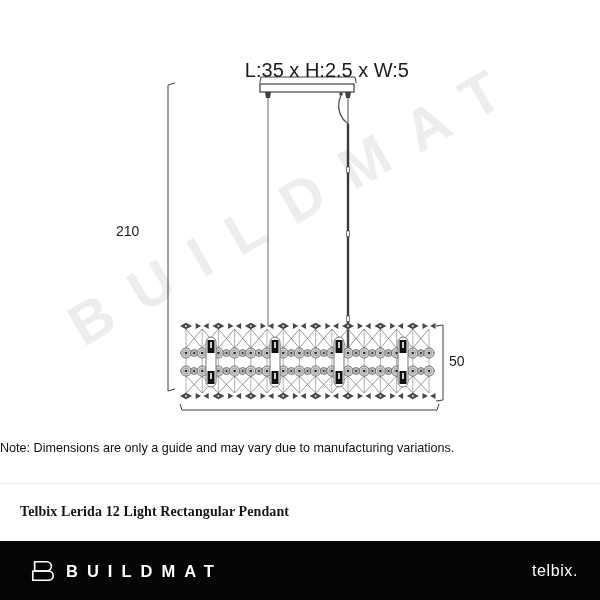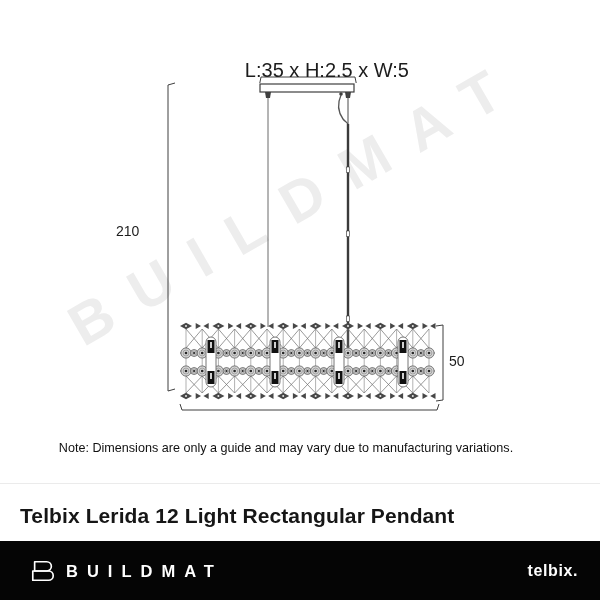--- a/index.html
+++ b/index.html
@@ -31,36 +31,36 @@
     font-size:14px;
     line-height:1.1;
   }
   .canopy-label{left:209px;top:59px;width:200px;text-align:right;font-size:20px;}
   .drop-label{left:116px;top:224px;width:44px;}
   .height-label{left:449px;top:354px;}
   .width-label{left:260px;top:413px;width:98px;text-align:center;}
   .note{
     position:absolute;z-index:2;
     left:0;right:28px;top:441px;
-    text-align:center;
     font-size:12.6px;
     color:#111;
   }
   .divider{
     position:absolute;left:0;right:0;top:483px;
     height:1px;background:#ebebeb;z-index:1;
   }
   .title{
     position:absolute;z-index:2;
     left:20px;top:504px;
     margin:0;
-    font-size:21px;
+    font-size:14px;
     font-weight:700;
     color:#161616;
     letter-spacing:0.1px;
+    font-family:Liberation Serif, serif;
   }
   .footer{
     position:absolute;left:0;right:0;top:541px;bottom:0;
     background:#050505;
     z-index:3;
     display:flex;align-items:center;
   }
   .brand-wrap{display:flex;align-items:center;margin-left:29px;}
   .brand-icon{width:28px;height:26px;margin-right:9px;}
   .brand-text{
@@ -68,21 +68,21 @@
     font-size:16.5px;
     font-weight:700;
     letter-spacing:9px;
     margin-top:1px;
   }
   .partner-text{
     margin-left:auto;
     margin-right:22px;
     color:#ffffff;
     font-size:16px;
-    font-weight:700;
+    font-weight:400;
     letter-spacing:0.6px;
   }
 </style>
 </head>
 <body>
 
 <div class="page">
 
   <div class="watermark">BUILDMAT</div>
 

